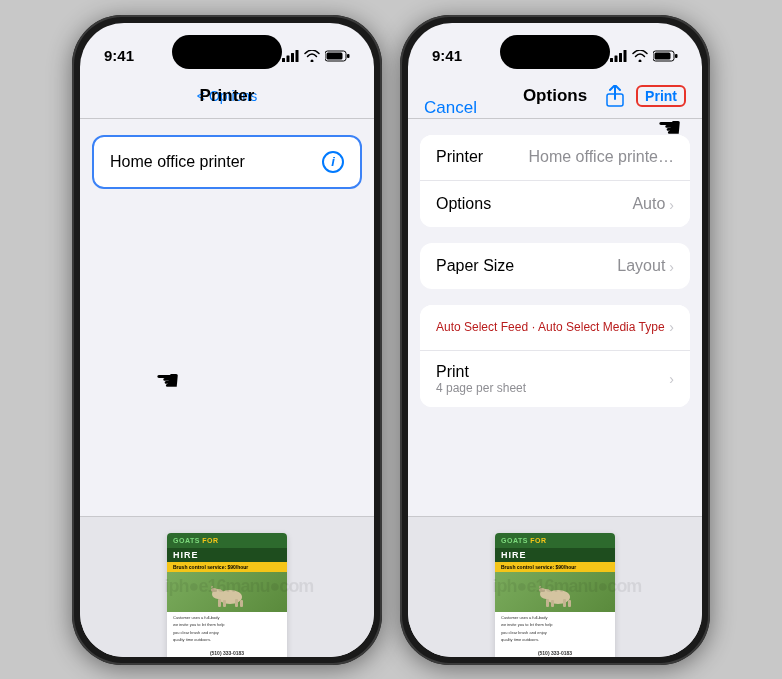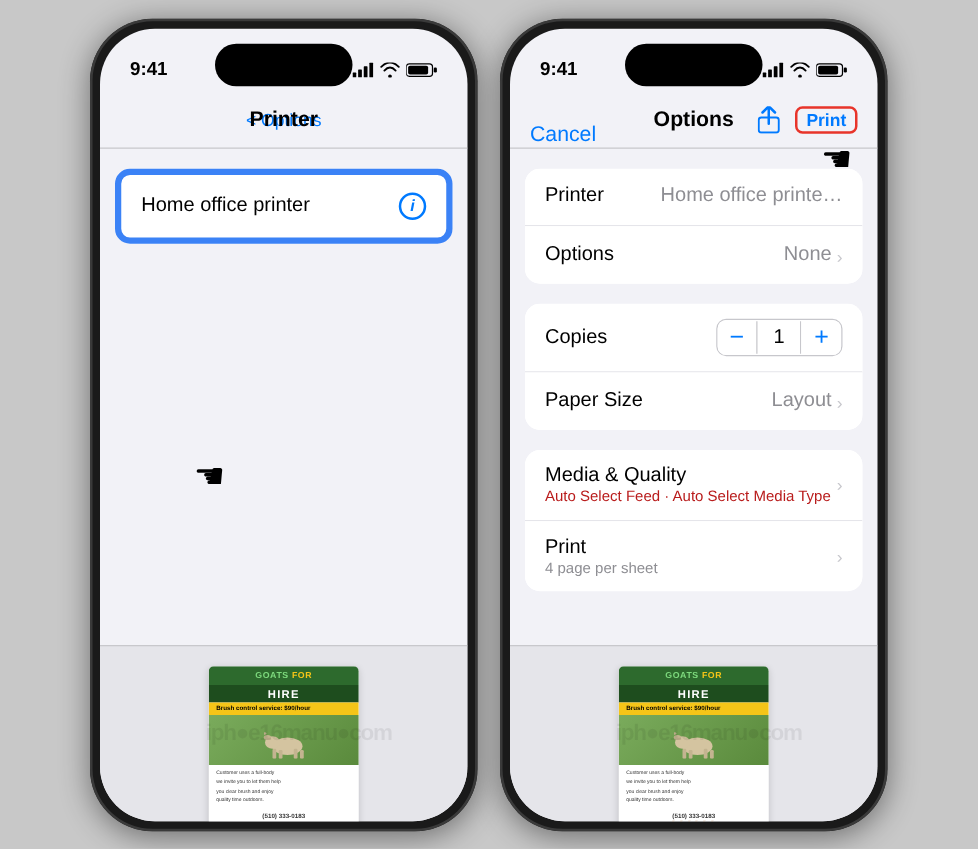--- a/index.html
+++ b/index.html
@@ -135,21 +135,21 @@
       overflow: visible;
       position: relative;
     }
     .printer-select-item {
       display: flex;
       align-items: center;
       justify-content: space-between;
       padding: 14px 16px;
       background: #fff;
       border-radius: 12px;
-      border: 5px solid #3b82f6;
+      border: 2px solid #3b82f6;
     }
     .printer-name {
       font-size: 16px;
       color: #000;
     }
 
     
     .info-icon {
       width: 22px;
       height: 22px;
@@ -230,21 +230,20 @@
       overflow: hidden;
       position: relative;
     }
 
     .doc-header {
       background: #2d6a2d;
       padding: 4px 6px;
       display: flex;
       align-items: center;
       gap: 4px;
-      justify-content: center;
     }
     .doc-header-text {
       font-size: 7px;
       font-weight: 900;
       color: #fff;
       letter-spacing: 0.5px;
     }
     .doc-header-text span {
       color: #f5c518;
     }
@@ -462,48 +461,39 @@
         <div class="list-section">
           <div class="list-row">
             <span class="list-row-label">Printer</span>
             <span class="list-row-value">
               <span>Home office printe…</span>
             </span>
           </div>
           <div class="list-row">
             <span class="list-row-label">Options</span>
             <span class="list-row-value">
-              <span>None</span>
+              <span>Auto</span>
               <span class="chevron">›</span>
             </span>
           </div>
         </div>
 
         <div class="list-section">
-          <div class="list-row">
-            <span class="list-row-label">Copies</span>
-            <div class="stepper">
-              <div class="stepper-btn">−</div>
-              <div class="stepper-val">1</div>
-              <div class="stepper-btn">+</div>
-            </div>
-          </div>
           <div class="list-row">
             <span class="list-row-label">Paper Size</span>
             <span class="list-row-value">
               <span>Layout</span>
               <span class="chevron">›</span>
             </span>
           </div>
         </div>
 
         <div class="list-section">
           <div class="list-row">
             <div>
-              <div class="list-row-label">Media &amp; Quality</div>
               <div style="font-size:12px;color:#b91c1c;">Auto Select Feed · Auto Select Media Type</div>
             </div>
             <span class="chevron">›</span>
           </div>
           <div class="list-row">
             <div>
               <div class="list-row-label">Print</div>
               <div style="font-size:12px;color:#8e8e93;">4 page per sheet</div>
             </div>
             <span class="chevron">›</span>

